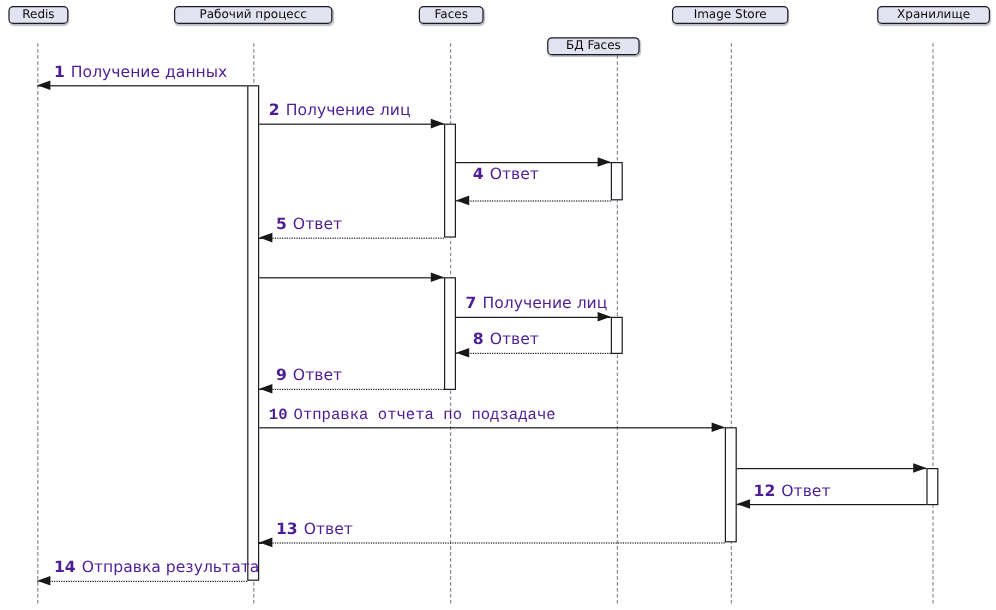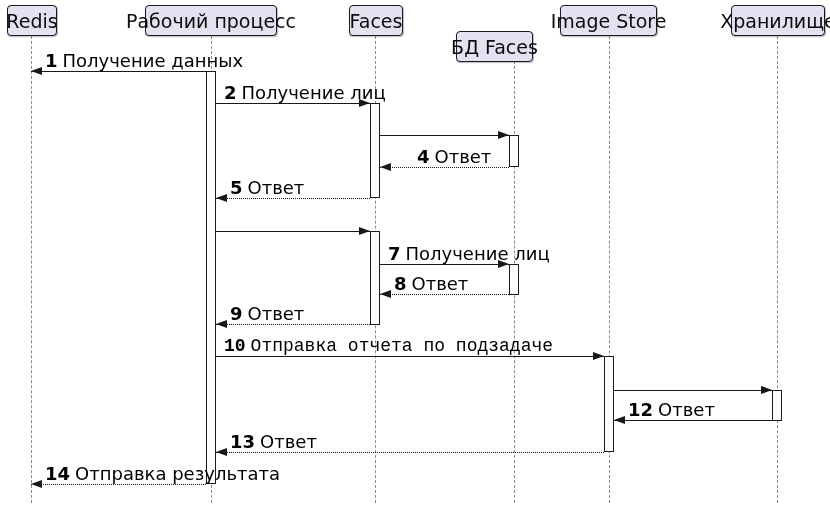--- a/index.html
+++ b/index.html
@@ -8,28 +8,28 @@
     font-family: "DejaVu Sans", "Liberation Sans", sans-serif;
   }
   #diagram {
     position: relative;
     width: 830px; height: 508px;
     background: #ffffff;
     overflow: hidden;
   }
   .participant {
     position: absolute;
-    top: 5px; height: 31px;
+    top: 5px; height: 15px;
     box-sizing: border-box;
     background: #e2e2f0;
     border: 1px solid #1b1b24;
     border-radius: 4px;
     box-shadow: 0.5px 1px 1px rgba(60,60,80,0.35);
     display: flex; align-items: center; justify-content: center;
-    font-size: 19px; color: #0c0c0c;
+    font-size: 10px; color: #0c0c0c;
     white-space: nowrap;
   }
   .lifeline {
     position: absolute;
     top: 36px; height: 467px; width: 0;
     border-left: 1px dashed #8a8a8a;
   }
   .activation {
     position: absolute;
     width: 10px;
@@ -47,21 +47,21 @@
     position: absolute;
     width: 0; height: 0;
     border-top: 4px solid transparent;
     border-bottom: 4px solid transparent;
   }
   .arr.right { border-left: 11px solid #181818; }
   .arr.left  { border-right: 11px solid #181818; }
   .mlabel {
     position: absolute;
     height: 16px;
-    font-size: 18px; color: #000000;
+    font-size: 13px; color: #4c1d95;
     white-space: nowrap;
     line-height: 16px;
   }
   .mlabel b { font-weight: bold; margin-right: 5px; }
 </style>
 </head>
 <body>
 
 <div id="diagram">
 
@@ -93,21 +93,21 @@
 
   <div class="mline" style="left:216px; top:103px; width:154px;"></div>
   <div class="arr right" style="left:359px; top:99px;"></div>
   <div class="mlabel" style="left:224px; top:85px;"><b>2</b><span>Получение лиц</span></div>
 
   <div class="mline" style="left:380px; top:135px; width:129px;"></div>
   <div class="arr right" style="left:498px; top:131px;"></div>
 
   <div class="mline dotted" style="left:380px; top:167px; width:129px;"></div>
   <div class="arr left" style="left:380px; top:163px;"></div>
-  <div class="mlabel" style="left:394px; top:149px;margin-left:23px;"><b>4</b><span>Ответ</span></div>
+  <div class="mlabel" style="left:394px; top:138px;"><b>4</b><span>Ответ</span></div>
 
   <div class="mline dotted" style="left:216px; top:198px; width:154px;"></div>
   <div class="arr left" style="left:216px; top:194px;"></div>
   <div class="mlabel" style="left:230px; top:180px;"><b>5</b><span>Ответ</span></div>
 
   <div class="mline" style="left:216px; top:231px; width:154px;"></div>
   <div class="arr right" style="left:359px; top:227px;"></div>
 
   <div class="mline" style="left:380px; top:264px; width:129px;"></div>
   <div class="arr right" style="left:498px; top:260px;"></div>

